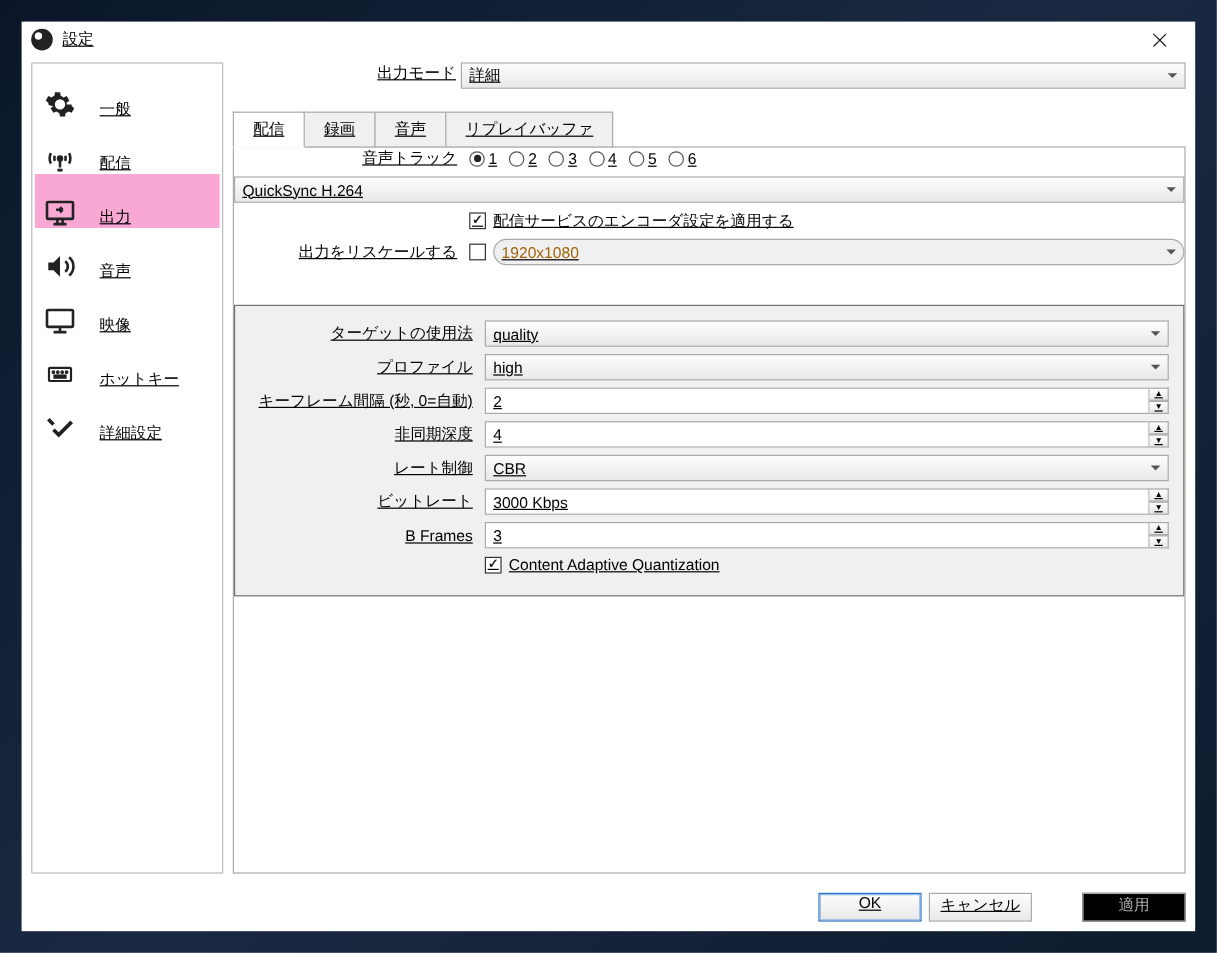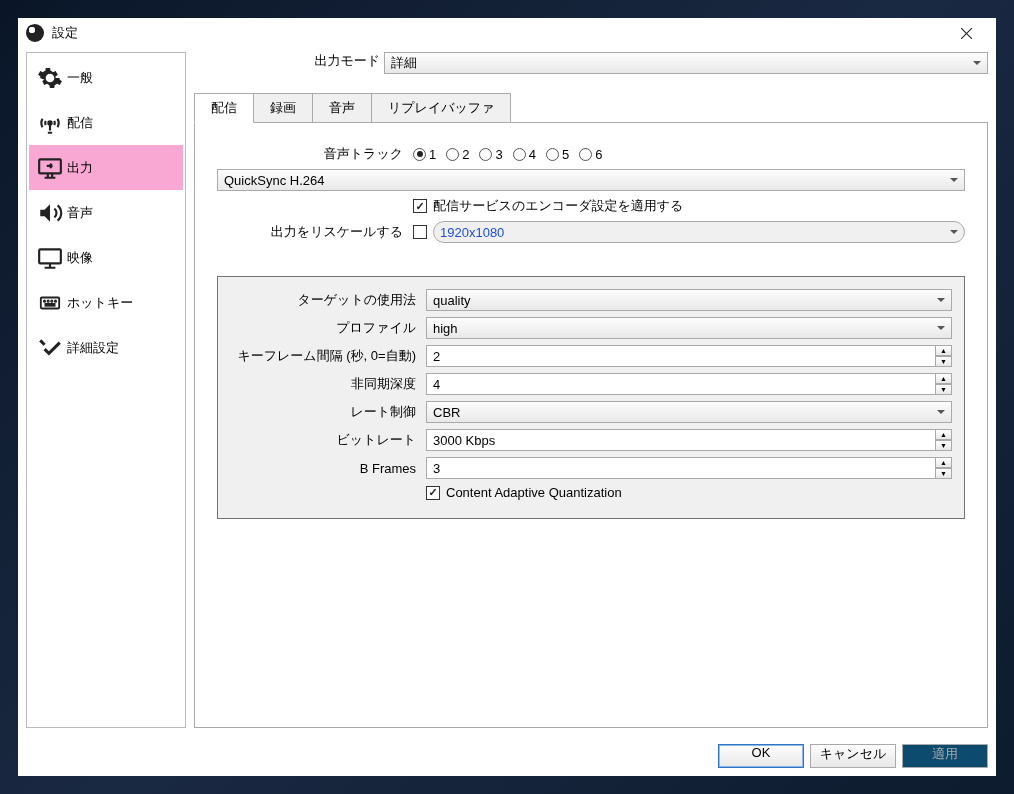--- a/index.html
+++ b/index.html
@@ -1,53 +1,53 @@
 <!DOCTYPE html>
 <html><head>
 <meta charset="utf-8">
 <style>
 * { box-sizing: border-box; margin: 0; padding: 0; font-family: "MS PGothic", "Meiryo", sans-serif; font-size: 13px; }
 body { background: linear-gradient(135deg, #0a1628 0%, #1a2942 50%, #0d1b2e 100%); width: 1014px; height: 794px; overflow: hidden; padding: 18px; }
-.window { background: #fff; width: 978px; height: 758px; position: relative; display: flex; flex-direction: column; }
+.window { background: #fff; width: 978px; height: 758px; position: relative; display: flex; flex-direction: column; text-decoration: underline; }
 .titlebar { height: 30px; display: flex; align-items: center; padding: 0 8px; }
 .titlebar-icon { width: 18px; height: 18px; border-radius: 50%; background: #222; display: inline-block; margin-right: 8px; position: relative; }
 .titlebar-icon::after { content: ""; position: absolute; width: 6px; height: 6px; border-radius: 50%; background: #fff; box-shadow: 0 0 0 2px #222, 0 0 0 3px #fff inset; top: 3px; left: 3px; }
 .close-btn { margin-left: auto; width: 44px; height: 30px; display: flex; align-items: center; justify-content: center; cursor: pointer; }
 .close-btn svg { width: 11px; height: 11px; }
 .body { flex: 1; display: flex; padding: 4px 8px 8px 8px; gap: 0; }
 .sidebar { width: 160px; border: 1px solid #bbb; background: #fff; padding: 2px; }
-.sidebar-item { display: flex; align-items: center; height: 45px; padding: 0 8px; gap: 4px; cursor: pointer; }
+.sidebar-item { display: flex; align-items: flex-end; height: 45px; padding: 0 8px; gap: 20px; cursor: pointer; }
 .sidebar-item.selected { background: #f9a8d4; }
 .sidebar-icon { width: 26px; height: 26px; display: flex; align-items: center; justify-content: center; }
 .main { flex: 1; display: flex; flex-direction: column; padding-left: 8px; }
 .row { display: flex; align-items: center; margin-bottom: 6px; gap: 6px; }
 .label { width: 190px; text-align: right; padding-right: 4px; }
 .label.wide { width: 190px; }
 .select { flex: 1; height: 22px; border: 1px solid #aaa; background: linear-gradient(#fdfdfd, #e8e8e8); padding: 0 6px; display: flex; align-items: center; position: relative; cursor: pointer; }
 .select::after { content: ""; position: absolute; right: 6px; top: 8px; width: 0; height: 0; border-left: 4px solid transparent; border-right: 4px solid transparent; border-top: 4px solid #555; }
-.select.disabled { background: #f0f0f0; color: #1d4ed8; border-radius: 11px; }
+.select.disabled { background: #f0f0f0; color: #a16207; border-radius: 11px; }
 .tabs { display: flex; align-items: flex-end; position: relative; top: 1px; z-index: 2; }
 .tab { padding: 5px 16px; border: 1px solid #aaa; background: #f0f0f0; border-bottom: 1px solid #aaa; margin-right: -1px; cursor: pointer; position: relative; }
 .tab.active { background: #fff; border-bottom: 1px solid #fff; z-index: 3; }
-.tab-panel { border: 1px solid #aaa; background: #fff; padding: 22px; flex: 1; display: flex; flex-direction: column; }
+.tab-panel { border: 1px solid #aaa; background: #fff; padding: 0; flex: 1; display: flex; flex-direction: column; }
 .radios { display: flex; gap: 10px; align-items: center; }
 .radio { display: flex; align-items: center; gap: 3px; cursor: pointer; }
 .radio-circle { width: 13px; height: 13px; border: 1px solid #555; border-radius: 50%; display: inline-flex; align-items: center; justify-content: center; background: #fff; }
 .radio-circle.checked::after { content: ""; width: 6px; height: 6px; border-radius: 50%; background: #222; }
 .checkbox { width: 14px; height: 14px; border: 1px solid #333; display: inline-flex; align-items: center; justify-content: center; background: #fff; cursor: pointer; }
 .checkbox.checked::after { content: "✓"; font-size: 11px; font-weight: bold; color: #222; line-height: 1; }
 .encoder-settings { border: 1px solid #737373; background: #f0f0f0; padding: 12px; margin-top: 27px; }
 .spin { flex: 1; display: flex; }
 .spin-input { flex: 1; height: 22px; border: 1px solid #aaa; background: #fff; padding: 0 6px; display: flex; align-items: center; }
 .spin-btns { width: 16px; display: flex; flex-direction: column; }
 .spin-btn { flex: 1; border: 1px solid #aaa; border-left: none; background: linear-gradient(#fdfdfd,#e8e8e8); display: flex; align-items: center; justify-content: center; cursor: pointer; font-size: 7px; }
 .buttons { display: flex; justify-content: flex-end; gap: 6px; padding: 8px; }
 .btn { width: 86px; height: 24px; border: 1px solid #aaa; background: linear-gradient(#fdfdfd,#e8e8e8); cursor: pointer; display: flex; align-items: flex-start; justify-content: center; }
 .btn.primary { border: 1px solid #2e74c7; box-shadow: 0 0 0 1px #8fb8e8 inset; }
-.btn.disabled { color: #aaa; cursor: default; background: #0c4a6e; }
+.btn.disabled { color: #aaa; cursor: default; background: #000000; margin-left: 36px; }
 .output-mode-row { display: flex; align-items: flex-start; margin-bottom: 18px; padding-left: 100px; }
 .output-mode-row .label { width: 90px; }
 </style>
 </head>
 <body>
 
 <div class="window">
   <div class="titlebar">
     <span class="titlebar-icon"></span>
     <span>設定</span>

